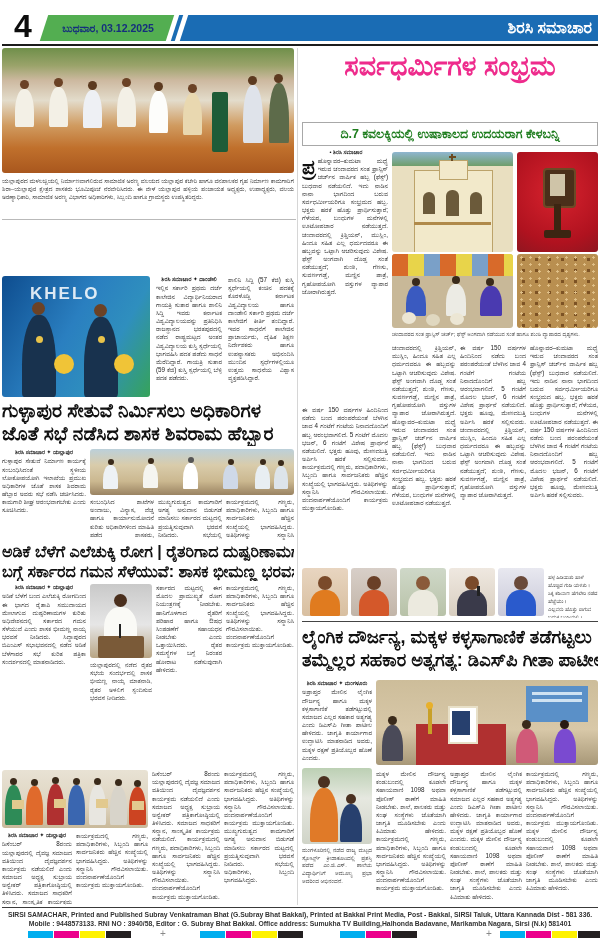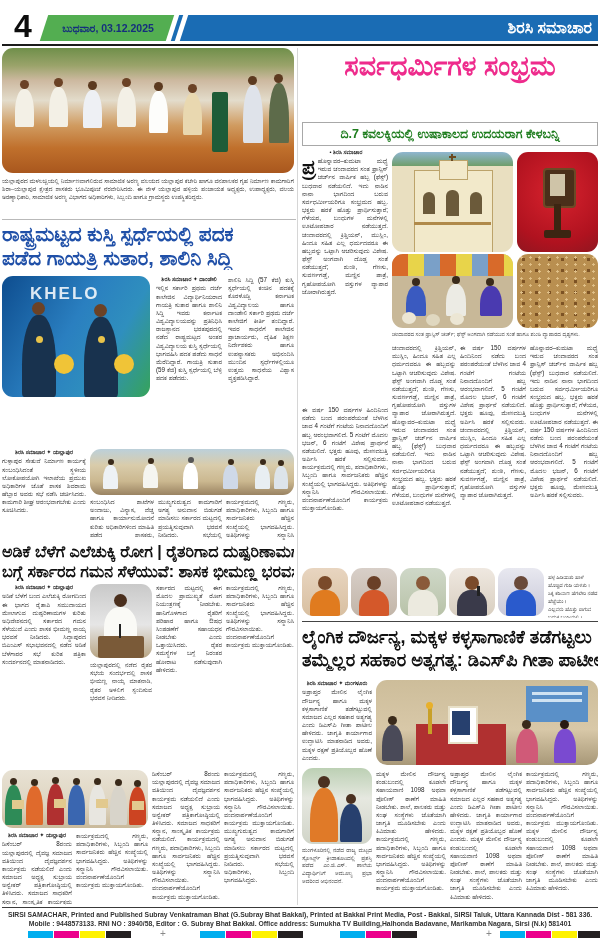--- a/index.html
+++ b/index.html
@@ -17,21 +17,21 @@
   .paper-name{right:8px;top:15px;height:26px;line-height:26px;font-size:16px;font-weight:bold;color:#fff;}
   .hdr-rule{left:2px;right:2px;top:44px;border-top:2px solid #1c1c1c;}
   
   .hr{left:2px;border-top:1px solid #b9b9b9;}
   .colrule{left:297px;top:48px;width:1px;height:857px;background:#d6d6d6;}
   .col{font-size:6.3px;line-height:1.3;text-align:justify;color:#1d1d1d;overflow:hidden;}
   .bl{font-weight:bold;font-size:5.7px;text-align:center;color:#111;display:block;margin-bottom:1px;}
   .cap{font-size:6.2px;line-height:1.32;text-align:justify;color:#2a2a2a;overflow:hidden;}
   .hl{font-weight:bold;color:#101010;overflow:hidden;}
   .hl div{white-space:nowrap;}
-  .photo{overflow:hidden;border-radius:11px;background:#ccc;}
+  .photo{overflow:hidden;border-radius:3px;background:#ccc;}
   .hd{position:absolute;border-radius:50%;}
   .fig{position:absolute;border-radius:45% 45% 6% 6% / 60% 60% 6% 6%;}
   .dropcap{float:left;font-size:20px;line-height:0.9;font-weight:bold;margin:1px 2px 0 0;color:#111;}
   
   .narada-cartoon{left:0;top:0;width:44px;height:70px;background:#cfe9f6;overflow:hidden;}
   .narada-title{left:46px;top:0;width:42px;height:40px;background:#1d4ea0;color:#fff;font-weight:bold;
                 font-size:10px;text-align:center;line-height:1.6;padding-top:3px;box-sizing:border-box;}
   .narada-author{left:46px;top:42px;width:42px;height:28px;background:#d22a23;color:#fff;font-size:5.4px;
                  text-align:center;line-height:1.5;padding-top:4px;box-sizing:border-box;font-weight:bold;}
   .poem{font-size:5.3px;line-height:1.5;color:#222;text-align:left;overflow:hidden;}
@@ -73,44 +73,44 @@
     <div class="fig" style="left:181px;top:45px;width:19px;height:42px;background:#e9d8b0;"></div>
     <div class="fig" style="left:210px;top:44px;width:16px;height:60px;background:#1e5c38;border-radius:2px;"></div>
     <div class="hd" style="left:246px;top:28px;width:9px;height:9px;background:#5c3a20;"></div>
     <div class="fig" style="left:241px;top:37px;width:20px;height:58px;background:#dfe3ea;"></div>
     <div class="hd" style="left:272px;top:26px;width:9px;height:9px;background:#5c3a20;"></div>
     <div class="fig" style="left:267px;top:35px;width:20px;height:60px;background:#5d6b4a;"></div>
   </div>
   <div class="abs cap" style="left:2px;top:177px;width:292px;height:40px;">ಯಲ್ಲಾಪುರದ ಮಳಲಚ್ಚಿಯಲ್ಲಿ ನಿರ್ಮಾಣವಾಗಲಿರುವ ಸಾಮಾಜಿಕ ಅರಣ್ಯ ವಲಯದ ಯಲ್ಲಾಪುರ ಕಚೇರಿ ಹಾಗೂ ವನಪಾಲಕರ ಗೃಹ ನಿರ್ಮಾಣ ಕಾಮಗಾರಿಗೆ ಶಿರಾ–ಯಲ್ಲಾಪುರ ಕ್ಷೇತ್ರದ ಶಾಸಕರು ಭೂಮಿಪೂಜೆ ನೆರವೇರಿಸಿದರು. ಈ ವೇಳೆ ಯಲ್ಲಾಪುರ ಹಳ್ಳಿಯ ಪಂಚಾಯತ ಅಧ್ಯಕ್ಷರು, ಉಪಾಧ್ಯಕ್ಷರು, ವಲಯ ಅರಣ್ಯಾಧಿಕಾರಿ, ಸಾಮಾಜಿಕ ಅರಣ್ಯ ವಿಭಾಗದ ಅಧಿಕಾರಿಗಳು, ಸಿಬ್ಬಂದಿ ಹಾಗೂ ಗ್ರಾಮಸ್ಥರು ಉಪಸ್ಥಿತರಿದ್ದರು.</div>
   <div class="abs hr" style="top:219px;width:294px;"></div>
 
-  <div class="abs hl" style="left:2px;top:223px;width:292px;font-size:20px;line-height:1.18;color:#2050a8;">
-    <div>ರಾಷ್ಟ್ರಮಟ್ಟದ ಕುಸ್ತಿ ಸ್ಪರ್ಧೆಯಲ್ಲಿ ಪದಕ</div>
-    <div>ಪಡೆದ ಗಾಯತ್ರಿ ಸುತಾರ, ಶಾಲಿನಿ ಸಿದ್ದಿ</div>
-  </div>
   <div class="abs photo" style="left:2px;top:276px;width:148px;height:121px;
        background:linear-gradient(120deg,#0e4d8f 0%,#2a7fc0 45%,#2f8fbe 70%,#36a35a 100%);">
     <div style="position:absolute;left:28px;top:8px;font-size:17px;font-weight:bold;color:rgba(255,255,255,.85);letter-spacing:2px;">KHELO</div>
     <div class="hd" style="left:30px;top:26px;width:13px;height:13px;background:#6b4226;"></div>
     <div class="fig" style="left:20px;top:39px;width:34px;height:82px;background:#18324e;"></div>
     <div class="hd" style="left:92px;top:28px;width:13px;height:13px;background:#6b4226;"></div>
     <div class="fig" style="left:82px;top:41px;width:34px;height:80px;background:#18324e;"></div>
     <div class="hd" style="left:52px;top:78px;width:20px;height:20px;background:#f0c437;"></div>
     <div class="hd" style="left:112px;top:78px;width:20px;height:20px;background:#f0c437;"></div>
     <div class="hd" style="left:34px;top:60px;width:7px;height:7px;background:#e8c34a;"></div>
     <div class="hd" style="left:96px;top:60px;width:7px;height:7px;background:#e8c34a;"></div>
   </div>
   <div class="abs col" style="left:156px;top:276px;width:66px;height:121px;">
     <span class="bl">ಶಿರಸಿ ಸಮಾಚಾರ ✦ ದಾಂಡೇಲಿ</span>
     <span>ಇಲ್ಲಿನ ಸರ್ಕಾರಿ ಪ್ರಥಮ ದರ್ಜೆ ಕಾಲೇಜಿನ ವಿದ್ಯಾರ್ಥಿನಿಯರಾದ ಗಾಯತ್ರಿ ಸುತಾರ ಹಾಗೂ ಶಾಲಿನಿ ಸಿದ್ದಿ ಇವರು ಕರ್ನಾಟಕ ವಿಶ್ವವಿದ್ಯಾಲಯವನ್ನು ಪ್ರತಿನಿಧಿಸಿ ರಾಜಸ್ಥಾನದ ಭರತಪುರದಲ್ಲಿ ನಡೆದ ರಾಷ್ಟ್ರಮಟ್ಟದ ಅಂತರ ವಿಶ್ವವಿದ್ಯಾಲಯ ಕುಸ್ತಿ ಸ್ಪರ್ಧೆಯಲ್ಲಿ ಭಾಗವಹಿಸಿ ಪದಕ ಪಡೆದು ಸಾಧನೆ ಮೆರೆದಿದ್ದಾರೆ. ಗಾಯತ್ರಿ ಸುತಾರ (59 ಕೆಜಿ) ಕುಸ್ತಿ ಸ್ಪರ್ಧೆಯಲ್ಲಿ ಬೆಳ್ಳಿ ಪದಕ ಪಡೆದರು.</span>
   </div>
   <div class="abs col" style="left:228px;top:276px;width:66px;height:121px;">
     <span>ಶಾಲಿನಿ ಸಿದ್ದಿ (57 ಕೆಜಿ) ಕುಸ್ತಿ ಸ್ಪರ್ಧೆಯಲ್ಲಿ ಕಂಚಿನ ಪದಕಕ್ಕೆ ಕೊರಳೊಡ್ಡಿ ಕರ್ನಾಟಕ ವಿಶ್ವವಿದ್ಯಾಲಯ ಹಾಗೂ ದಾಂಡೇಲಿ ಸರ್ಕಾರಿ ಪ್ರಥಮ ದರ್ಜೆ ಕಾಲೇಜಿಗೆ ಕೀರ್ತಿ ತಂದಿದ್ದಾರೆ. ಇವರ ಸಾಧನೆಗೆ ಕಾಲೇಜಿನ ಪ್ರಾಚಾರ್ಯರು, ದೈಹಿಕ ಶಿಕ್ಷಣ ನಿರ್ದೇಶಕರು ಹಾಗೂ ಉಪನ್ಯಾಸಕರು ಅಭಿನಂದಿಸಿ ಮುಂದಿನ ಸ್ಪರ್ಧೆಗಳಲ್ಲಿಯೂ ಉತ್ತಮ ಸಾಧನೆಯ ವಿಶ್ವಾಸ ವ್ಯಕ್ತಪಡಿಸಿದ್ದಾರೆ.</span>
   </div>
 
+  <div class="abs hl" style="left:2px;top:400px;width:292px;font-size:19px;line-height:1.2;">
+    <div>ಗುಳ್ಳಾಪುರ ಸೇತುವೆ ನಿರ್ಮಿಸಲು ಅಧಿಕಾರಿಗಳ</div>
+    <div>ಜೊತೆ ಸಭೆ ನಡೆಸಿದ ಶಾಸಕ ಶಿವರಾಮ ಹೆಬ್ಬಾರ</div>
+  </div>
   <div class="abs col" style="left:2px;top:449px;width:84px;height:92px;">
     <span class="bl">ಶಿರಸಿ ಸಮಾಚಾರ ✦ ಯಲ್ಲಾಪುರ</span>
     <span>ಗುಳ್ಳಾಪುರ ಸೇತುವೆ ನಿರ್ಮಾಣ ಕಾರ್ಯಕ್ಕೆ ಸಂಬಂಧಿಸಿದಂತೆ ಸ್ಥಳೀಯ ಲೋಕೋಪಯೋಗಿ ಇಲಾಖೆಯ ಪ್ರಮುಖ ಅಧಿಕಾರಿಗಳ ಜೊತೆ ಶಾಸಕ ಶಿವರಾಮ ಹೆಬ್ಬಾರ ಅವರು ಸಭೆ ನಡೆಸಿ ಚರ್ಚಿಸಿದರು. ಕಾಮಗಾರಿ ಶೀಘ್ರ ಆರಂಭವಾಗಬೇಕು ಎಂದು ಸೂಚಿಸಿದರು.</span>
   </div>
   <div class="abs photo" style="left:90px;top:449px;width:204px;height:46px;
        background:linear-gradient(180deg,#bcd0da 0%,#d9ccab 35%,#cbb890 70%,#9a8362 100%);">
     <div class="hd" style="left:18px;top:10px;width:6px;height:6px;background:#3a2a1a;"></div>
     <div class="fig" style="left:13px;top:16px;width:15px;height:24px;background:#eef2f5;"></div>
     <div class="hd" style="left:58px;top:9px;width:6px;height:6px;background:#3a2a1a;"></div>
     <div class="fig" style="left:53px;top:15px;width:15px;height:24px;background:#f5f5f0;"></div>

